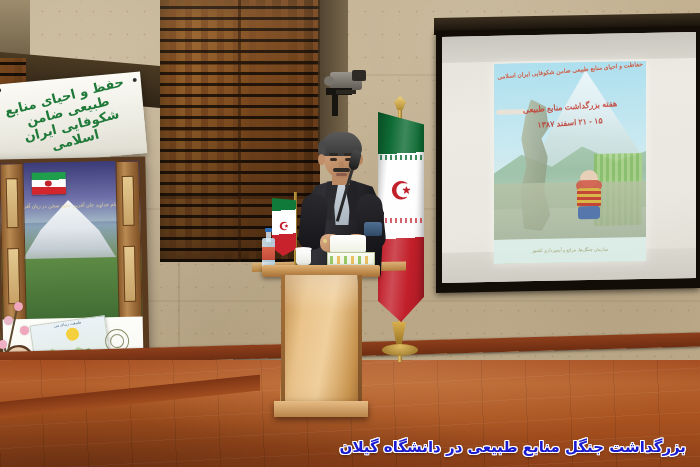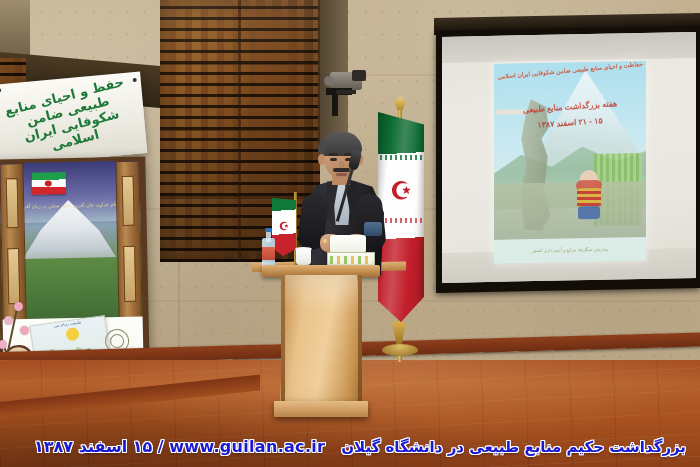--- a/index.html
+++ b/index.html
@@ -742,21 +742,16 @@
   <div class="tissue"></div>
 
   <div class="podium">
     <div class="podium-top"></div>
     <div class="podium-body"></div>
     <div class="podium-edge-l"></div>
     <div class="podium-edge-r"></div>
     <div class="podium-base"></div>
   </div>
 
-  <div class="caption caption-left">
-    <span class="cap-url">www.guilan.ac.ir</span>
-    <span>/</span>
-    <span>۱۵ اسفند ۱۳۸۷</span>
-  </div>
-
-  <div class="caption caption-right">بزرگداشت حکیم منابع طبیعی در دانشگاه گیلان</div>
+
+  <div class="caption caption-right">بزرگداشت جنگل منابع طبیعی در دانشگاه گیلان</div>
 
 </div>
 
 </body></html>

